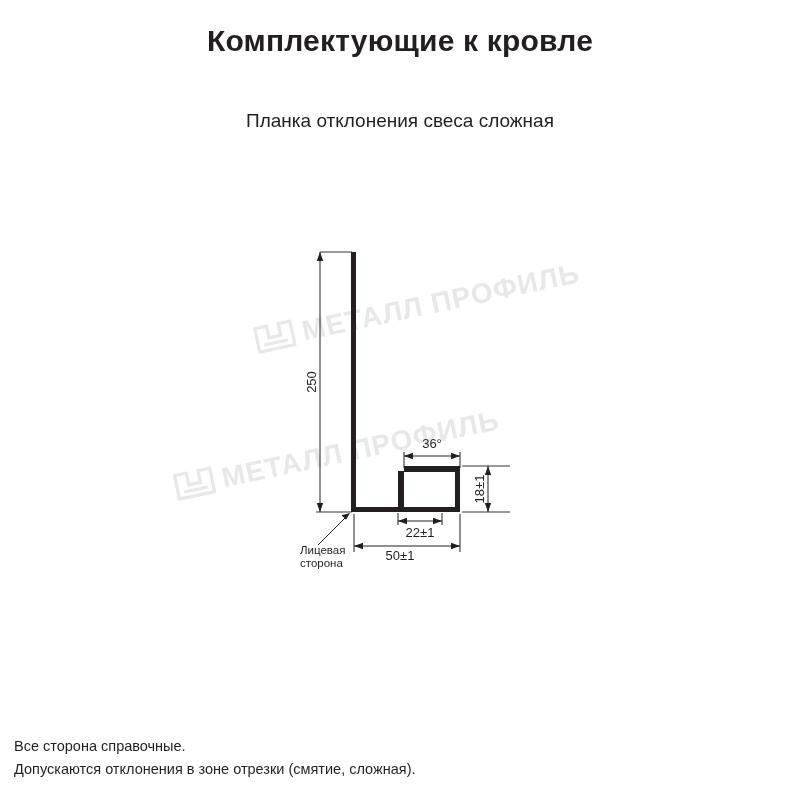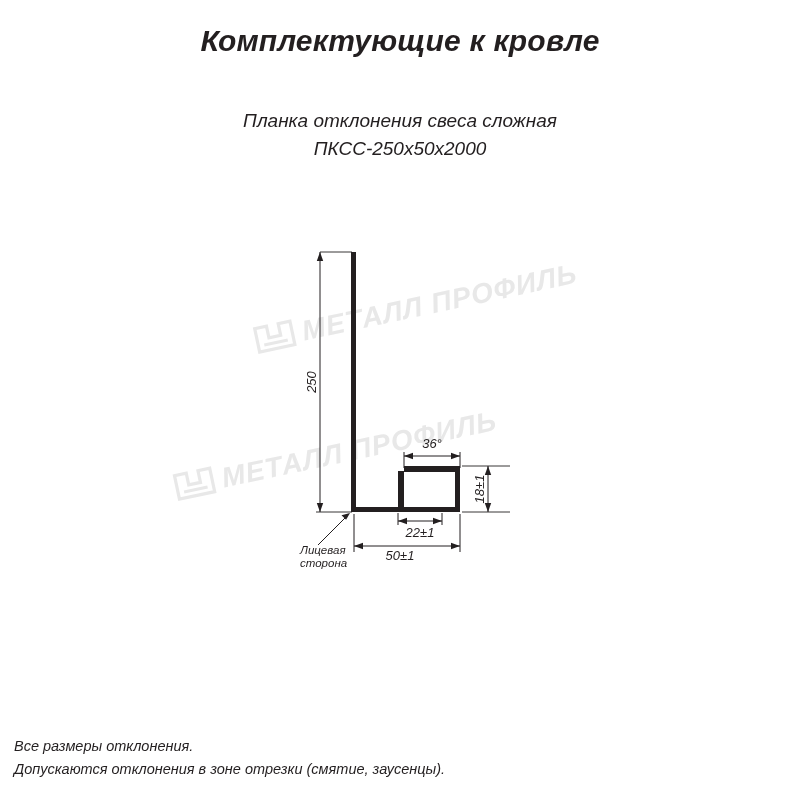--- a/index.html
+++ b/index.html
@@ -12,21 +12,20 @@
     background: #ffffff;
     font-family: "Liberation Sans", sans-serif;
     color: #231f20;
     position: relative;
     overflow: hidden;
   }
   .page {
     position: relative;
     width: 800px;
     height: 800px;
-    font-style: italic;
   }
   .title {
     position: absolute;
     top: 24px;
     left: 0;
     width: 800px;
     text-align: center;
     font-size: 30px;
     font-weight: bold;
     letter-spacing: 0.2px;
@@ -77,21 +76,20 @@
   }
   .wm-shape { fill: none; stroke: #e8e8e8; stroke-width: 3.2; }
 </style>
 </head>
 <body>
 
 <div class="page">
 
   <div class="title">Комплектующие к кровле</div>
   <div class="subtitle1">Планка отклонения свеса сложная</div>
-  <div class="subtitle2">ПКСС-250х50х2000</div>
 
   <div class="drawing">
     <svg width="800" height="420" viewBox="0 0 800 420">
 
       <g transform="rotate(-12 400 130)">
         <g class="wm-shape" transform="translate(250,112)">
           <path d="M4,30 L4,6 L16,6 L16,18 L28,18 L28,6 L40,6 L40,30 Z"></path>
           <path d="M10,24 L34,24"></path>
         </g>
         <text class="wm" x="300" y="140">МЕТАЛЛ ПРОФИЛЬ</text>
@@ -169,17 +167,17 @@
       <g stroke="#231f20" stroke-width="1" fill="none">
         <line x1="318" y1="365" x2="348" y2="335"></line>
         <path d="M350,333 l-8.5,2.2 l4.6,4.6 Z" fill="#231f20" stroke="none"></path>
       </g>
       <text x="300" y="374" font-size="11.5" text-anchor="start">Лицевая</text>
       <text x="300" y="387" font-size="11.5" text-anchor="start">сторона</text>
     </svg>
   </div>
 
   <div class="footnotes">
-    <div>Все размеры отклонения.</div>
-    <div>Допускаются отклонения в зоне отрезки (смятие, заусенцы).</div>
+    <div>Все сторона справочные.</div>
+    <div>Допускаются отклонения в зоне отрезки (смятие, сложная).</div>
   </div>
 
 </div>
 
 </body></html>

